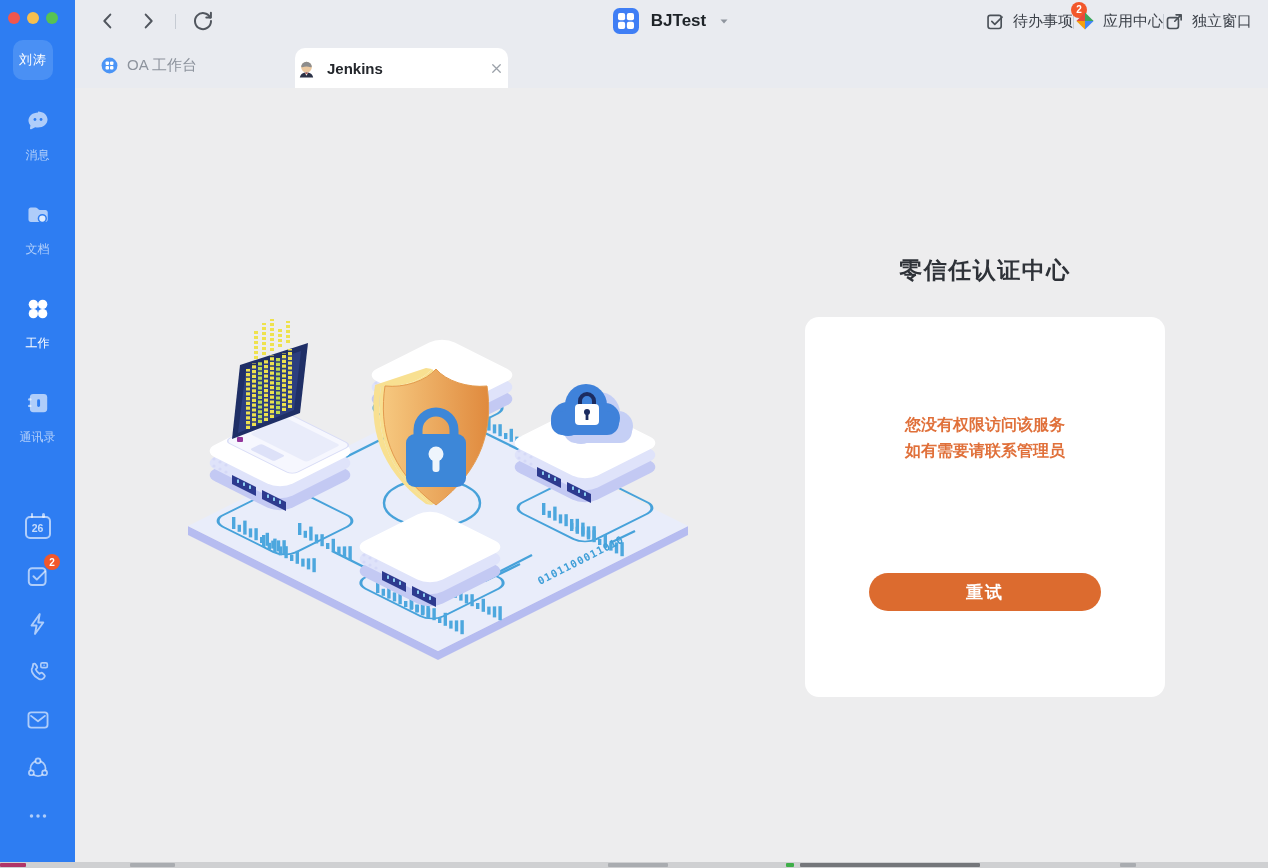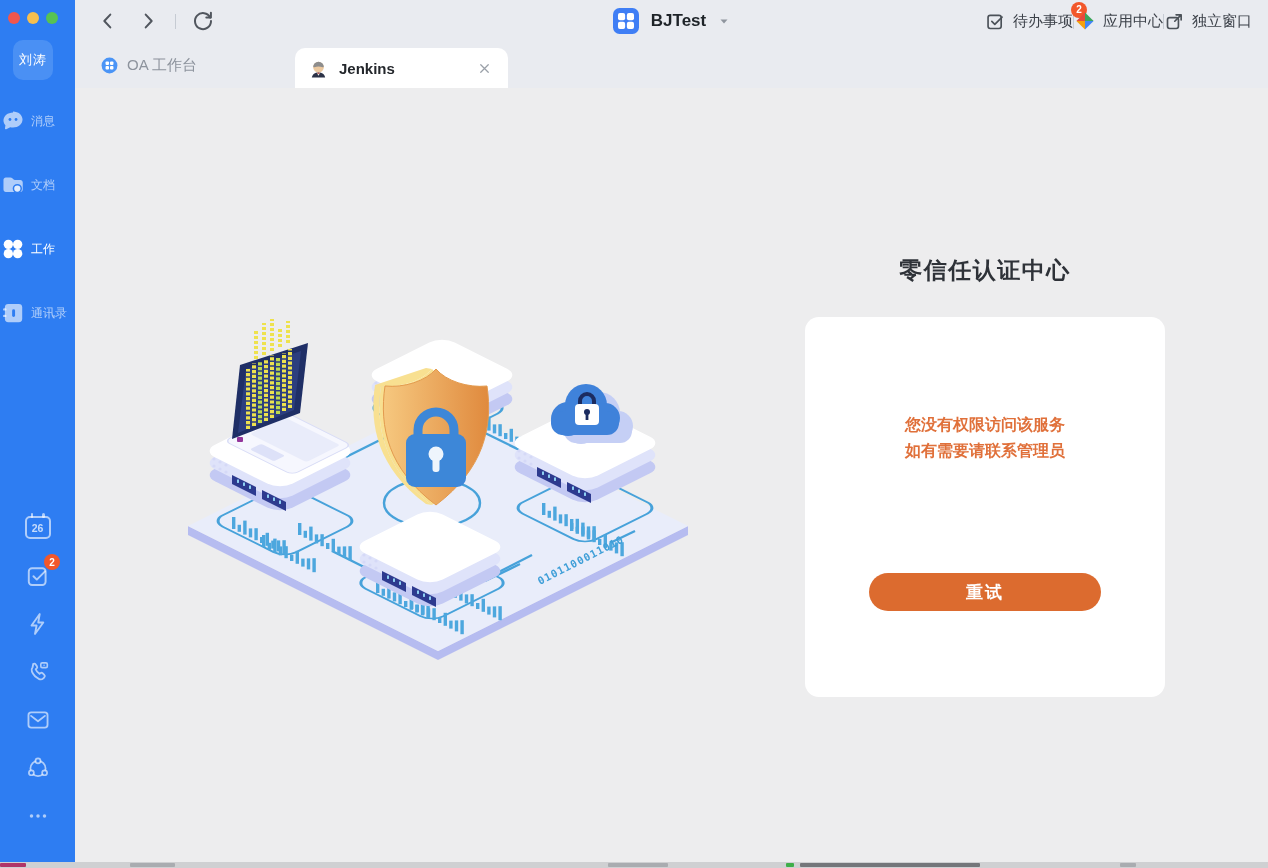--- a/index.html
+++ b/index.html
@@ -9,22 +9,22 @@
 
   
   .sidebar { position:absolute; left:0; top:0; width:75px; height:862px; background:#2e7df2; z-index:5; }
   .traffic { position:absolute; top:12px; left:8px; display:flex; gap:7px; }
   .tl { width:12px; height:12px; border-radius:50%; cursor:pointer; }
   .tl.red{background:#f2564d;} .tl.yellow{background:#f6bf4f;} .tl.green{background:#57c252;}
   .avatar { position:absolute; top:40px; left:13px; width:40px; height:40px; border-radius:10px;
             background:#4a90f4; color:#fff; font-size:13px; display:flex; align-items:center;
             justify-content:center; cursor:pointer; letter-spacing:1px; }
   .nav { position:absolute; top:98px; left:0; width:75px; display:flex; flex-direction:column; align-items:center; }
-  .nav-item { width:75px; padding:10px 0; margin-bottom:18px; display:flex; flex-direction:row;
-              align-items:center; gap:5px; color:rgba(255,255,255,.62); cursor:pointer; }
+  .nav-item { width:75px; padding:10px 0; margin-bottom:18px; display:flex; flex-direction:column;
+              align-items:center; gap:13px; color:rgba(255,255,255,.62); cursor:pointer; }
   .nav-item.active { color:#ffffff; }
   .nav-label { font-size:12px; }
   .tools { position:absolute; top:514px; left:0; width:75px; display:flex; flex-direction:column;
            align-items:center; gap:21px; color:rgba(255,255,255,.62); }
   .tool { position:relative; width:27px; height:27px; cursor:pointer; display:flex; align-items:center; justify-content:center; }
   .cal { width:26px; height:23px; border:2px solid rgba(255,255,255,.62); border-radius:5px; position:relative;
          display:flex; align-items:center; justify-content:center; font-size:10.5px; color:rgba(255,255,255,.72); font-weight:bold; }
   .cal:before,.cal:after { content:""; position:absolute; top:-5px; width:2.5px; height:5px; background:rgba(255,255,255,.62); border-radius:2px; }
   .cal:before{left:4px;} .cal:after{right:4px;}
   .badge { position:absolute; border-radius:50%; background:#f2572b; color:#fff; display:flex;
@@ -40,21 +40,21 @@
   .ws { margin:0 auto; display:flex; align-items:center; gap:12px; cursor:pointer; }
   .ws-name { font-size:17px; font-weight:bold; color:#1e2328; }
   .actions { position:absolute; right:16px; top:0; height:42px; display:flex; align-items:center; color:#3c4149; }
   .action { position:relative; display:flex; align-items:center; gap:7px; font-size:15px; cursor:pointer; }
   .action .badge { top:-9px; right:-14px; width:16px; height:16px; font-size:10px; }
   
   .tabrow { position:relative; height:46px; }
   .tab-oa { position:absolute; left:25px; top:0; height:46px; display:flex; align-items:center; gap:8px;
             color:#8d939d; font-size:15px; cursor:pointer; }
   .tab-jenkins { position:absolute; left:220px; top:6px; width:213px; height:40px; background:#fff;
-                 border-radius:10px 10px 0 0; display:flex; align-items:center; padding:0 14px; gap:11px;
+                 border-radius:10px 10px 0 0; display:flex; align-items:center; padding:0 2px; gap:11px;
                  font-size:15px; font-weight:bold; color:#24272c; cursor:pointer; }
   .tab-close { margin-left:auto; width:20px; height:20px; display:flex; align-items:center; justify-content:center; cursor:pointer; }
 
   
   .content { position:absolute; left:75px; top:88px; right:0; bottom:6px; background:#ededee; }
   .illo { position:absolute; left:105px; top:205px; }
   .panel-title { position:absolute; left:730px; top:167px; width:360px; text-align:center;
                  font-size:23px; font-weight:bold; color:#2e3238; letter-spacing:1.5px; }
   .card { position:absolute; left:730px; top:229px; width:360px; height:380px; background:#fff; border-radius:14px; }
   .msg { position:absolute; left:0; width:100%; text-align:center; font-size:16px; font-weight:bold; color:#e0703a; }

